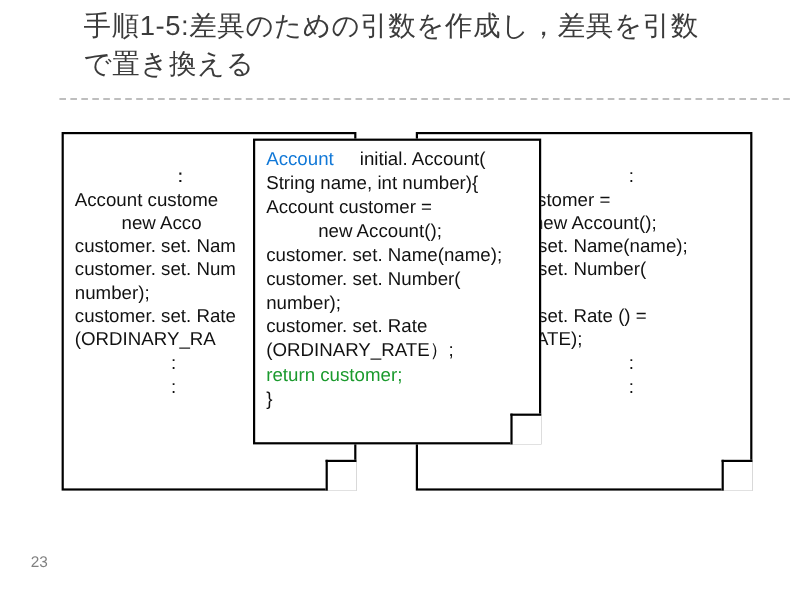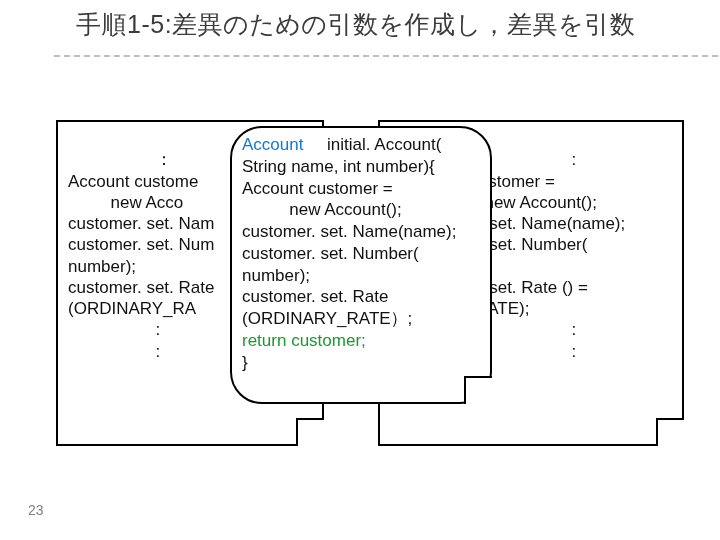--- a/index.html
+++ b/index.html
@@ -57,34 +57,34 @@
   }
   .inner{position:absolute;inset:6px 8px 6px 10px;white-space:pre;}
   
   .card-a{left:56px;top:120px;width:268px;height:326px;}
   
   .card-b{left:378px;top:120px;width:306px;height:326px;}
   
   .card-c{
     left:230px;top:126px;width:262px;height:278px;
     z-index:5;
-    border-radius:32px;
   }
   .card-c .inner{font-size:17px;line-height:1.28;}
   .kw-type{color:#1178d7;font-weight:400;}
   .kw-method{color:#111;font-weight:400;}
   .ret{color:#1a9a2d;}
   .dots{letter-spacing:2px;}
 </style>
 </head>
 <body>
 <div class="slide">
 
 <div class="title">
   <span>手順1-5:差異のための引数を作成し，差異を引数</span><br>
+  <span>で置き換える</span>
 </div>
 <div class="hr"></div>
 
 <div class="codecard card-a">
   <div class="inner">
 <span class="dots">             ：</span>
 <span>Account custome</span>
 <span>         new Acco</span>
 <span>customer. set. Nam</span>
 <span>customer. set. Num</span>

